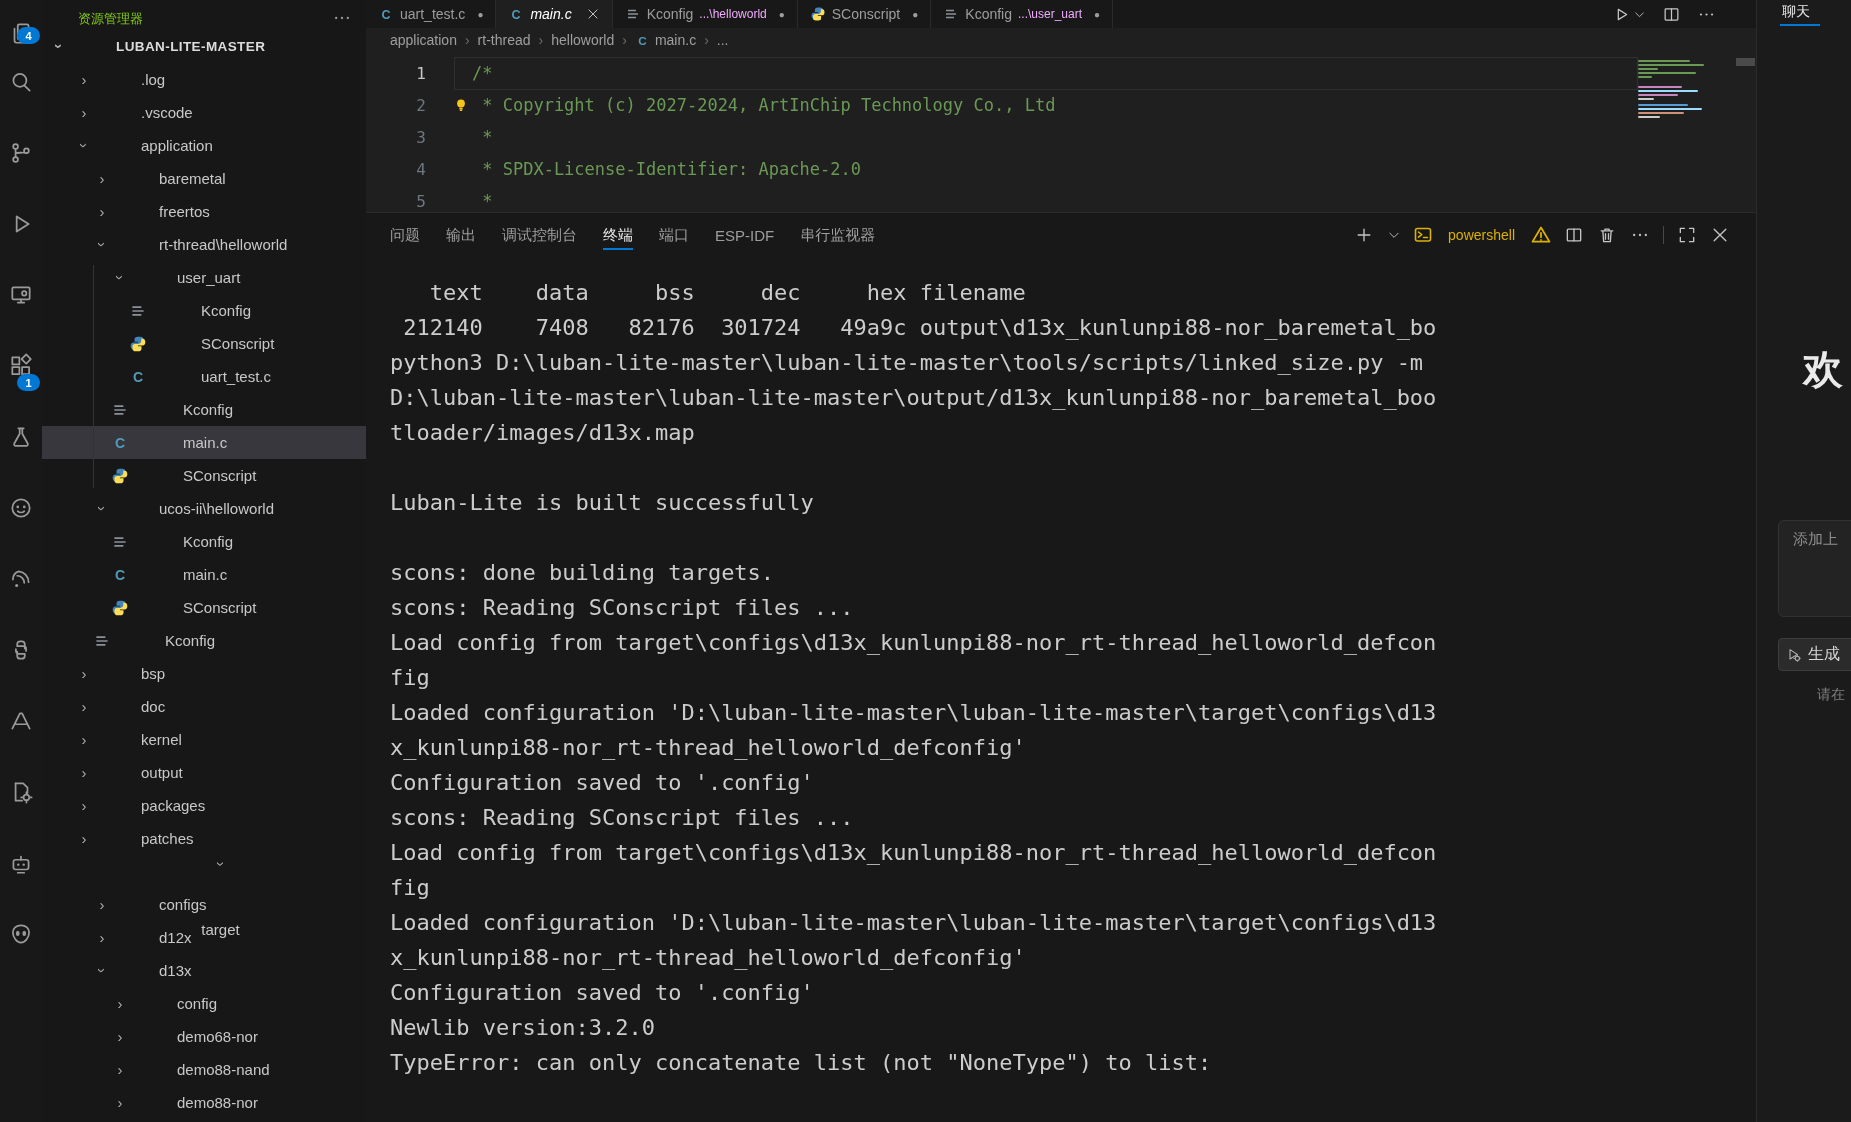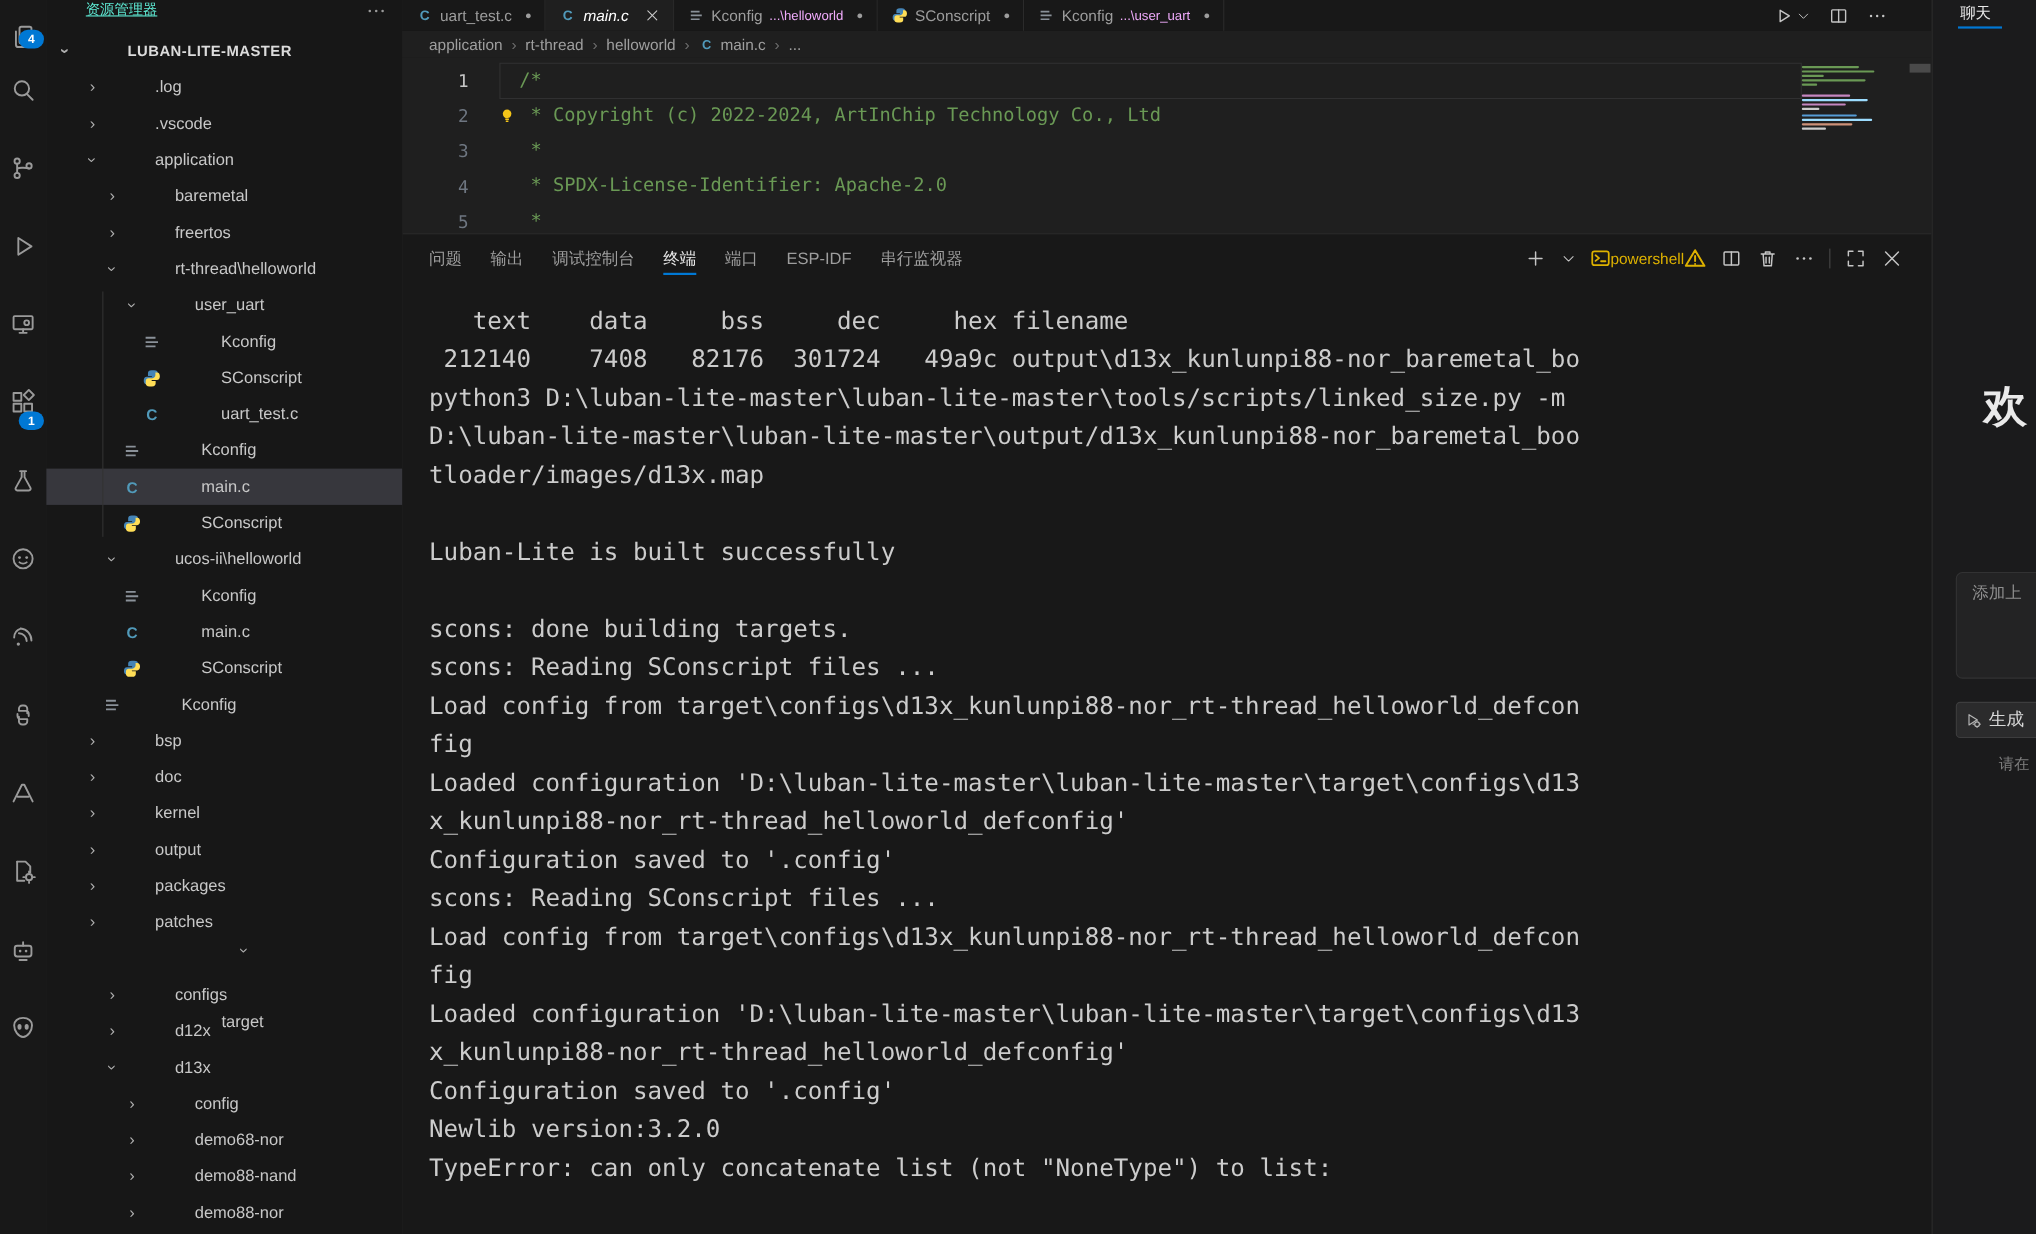--- a/index.html
+++ b/index.html
@@ -14,21 +14,21 @@
                border-right:1px solid #2b2b2b;display:flex;flex-direction:column;align-items:center;}
   .ab-item{position:relative;width:42px;height:71px;display:flex;align-items:center;justify-content:center;cursor:pointer;}
   .ab-item.cut{height:46px;align-items:flex-end;overflow:hidden;}
   .ab-item .icon{width:26px;height:26px;}
   .ab-badge{position:absolute;right:2px;bottom:10px;min-width:17px;height:17px;padding:0 3px;border-radius:9px;
             background:#0078d4;color:#fff;font-size:11px;font-weight:bold;display:flex;align-items:center;justify-content:center;}
   .ab-item.cut .ab-badge{bottom:2px;}
 
   
   .sidebar{position:absolute;left:42px;top:0;width:324px;height:100%;background:#171717;border-right:1px solid #2b2b2b;}
-  .sidebar-header{height:28px;display:flex;align-items:flex-start;padding:0 14px 0 36px;font-size:13px;color:#5eead4;text-decoration:underline;}
+  .sidebar-header{height:28px;display:flex;align-items:flex-end;padding:0 14px 0 36px;font-size:13px;color:#84cc16;}
   .sidebar-header .more{margin-left:auto;width:20px;height:20px;}
   .tree{position:absolute;top:30px;left:0;right:0;bottom:0;overflow:hidden;}
   .tree-row{height:33px;display:flex;align-items:center;font-size:15px;color:#c8c8c8;white-space:nowrap;cursor:pointer;gap:48px;}
   .tree-row.selected{background:#37373d;}
   .tree-row .twisty{width:18px;font-size:15px;color:#b0b0b0;flex:0 0 18px;text-align:center;}
   .twisty.exp{transform:rotate(90deg);}
   .tree-row .ficon{width:18px;height:16px;flex:0 0 18px;margin-right:6px;display:flex;align-items:center;justify-content:center;}
   .tree-row.root{font-weight:bold;font-size:13.5px;color:#dcdcdc;letter-spacing:.4px;}
   .indent-guide{position:absolute;width:1px;background:#333333;left:51px;}
 
@@ -68,21 +68,21 @@
 
   
   .panel{position:absolute;left:0;top:212px;width:1390px;height:910px;background:#181818;border-top:1px solid #2b2b2b;}
   .panel-header{position:relative;height:44px;display:flex;align-items:center;padding-left:24px;gap:26px;}
   .ptab{position:relative;font-size:15px;color:#9d9d9d;height:100%;display:flex;align-items:center;cursor:pointer;}
   .ptab.active{color:#e7e7e7;}
   .ptab.active::after{content:"";position:absolute;left:0;right:0;bottom:7px;height:2px;background:#0078d4;}
   .panel-actions{position:absolute;right:26px;top:0;height:44px;display:flex;align-items:center;gap:13px;}
   .panel-actions .icon{width:20px;height:20px;color:#c5c5c5;cursor:pointer;}
   .panel-actions .chev{width:14px;height:14px;}
-  .ps-group{display:flex;align-items:center;gap:0;cursor:pointer;}
+  .ps-group{display:flex;align-items:center;gap:16px;cursor:pointer;}
   .ps-group .psicon{width:18px;height:18px;}
   .ps-label{font-size:14px;color:#ddb100;}
   .warn{width:17px;height:17px;}
   .vdiv{width:1px;height:18px;background:#484848;}
   .terminal{position:absolute;left:24px;top:62px;right:10px;bottom:0;overflow:hidden;
             font-family:"DejaVu Sans Mono",monospace;font-size:22px;line-height:35px;color:#cccccc;}
   .trow{white-space:pre;height:35px;}
 
   
   .chat{position:absolute;left:1756px;top:0;width:95px;height:100%;background:#1b1b1c;border-left:1px solid #2b2b2b;}
@@ -554,21 +554,21 @@
           <span class="codetxt">/*</span>
         </div>
         <div class="code-row" style="top: 37px;">
           <span class="lnum">2</span>
           <span class="bulb">
             <svg viewBox="0 0 24 24">
               <circle cx="12" cy="10" r="5.2" fill="#f5c518" stroke="none"></circle>
               <path d="M9.8 16.6h4.4M10.4 19h3.2" stroke="#f5c518" stroke-width="1.8"></path>
             </svg>
           </span>
-          <span class="codetxt"> * Copyright (c) 2022-2024, ArtInChip Technology Co., Ltd</span>
+          <span class="codetxt"> * Copyright (c) 2027-2024, ArtInChip Technology Co., Ltd</span>
         </div>
         <div class="code-row" style="top: 69px;">
           <span class="lnum">3</span>
           <span class="bulb"></span>
           <span class="codetxt"> *</span>
         </div>
         <div class="code-row" style="top: 101px;">
           <span class="lnum">4</span>
           <span class="bulb"></span>
           <span class="codetxt"> * SPDX-License-Identifier: Apache-2.0</span>

